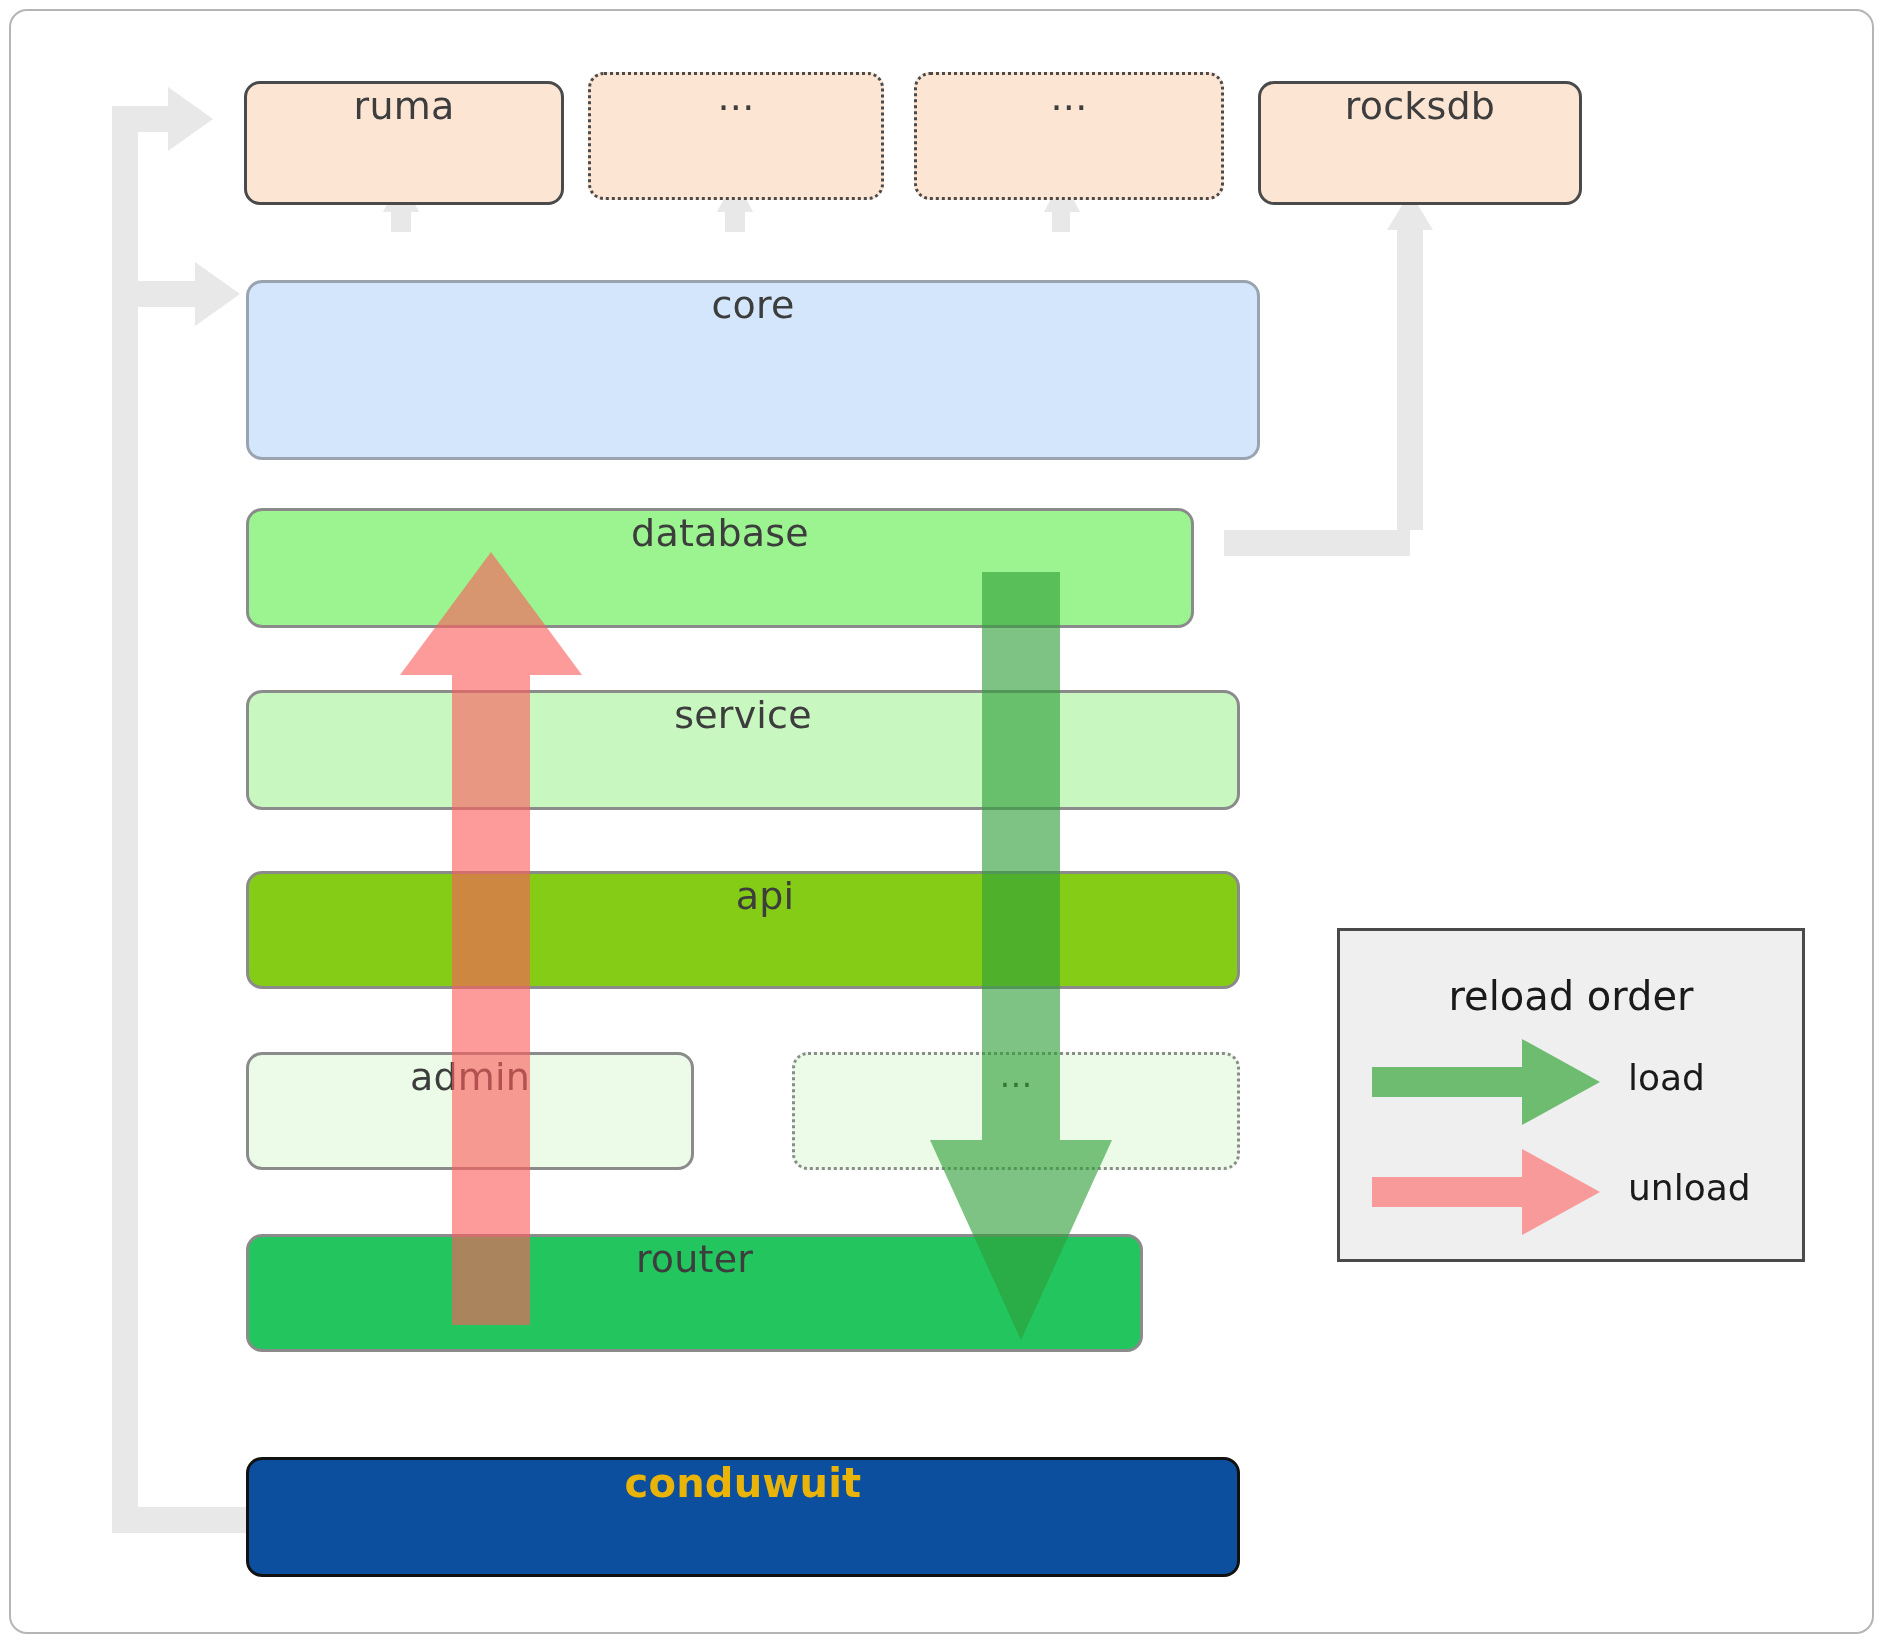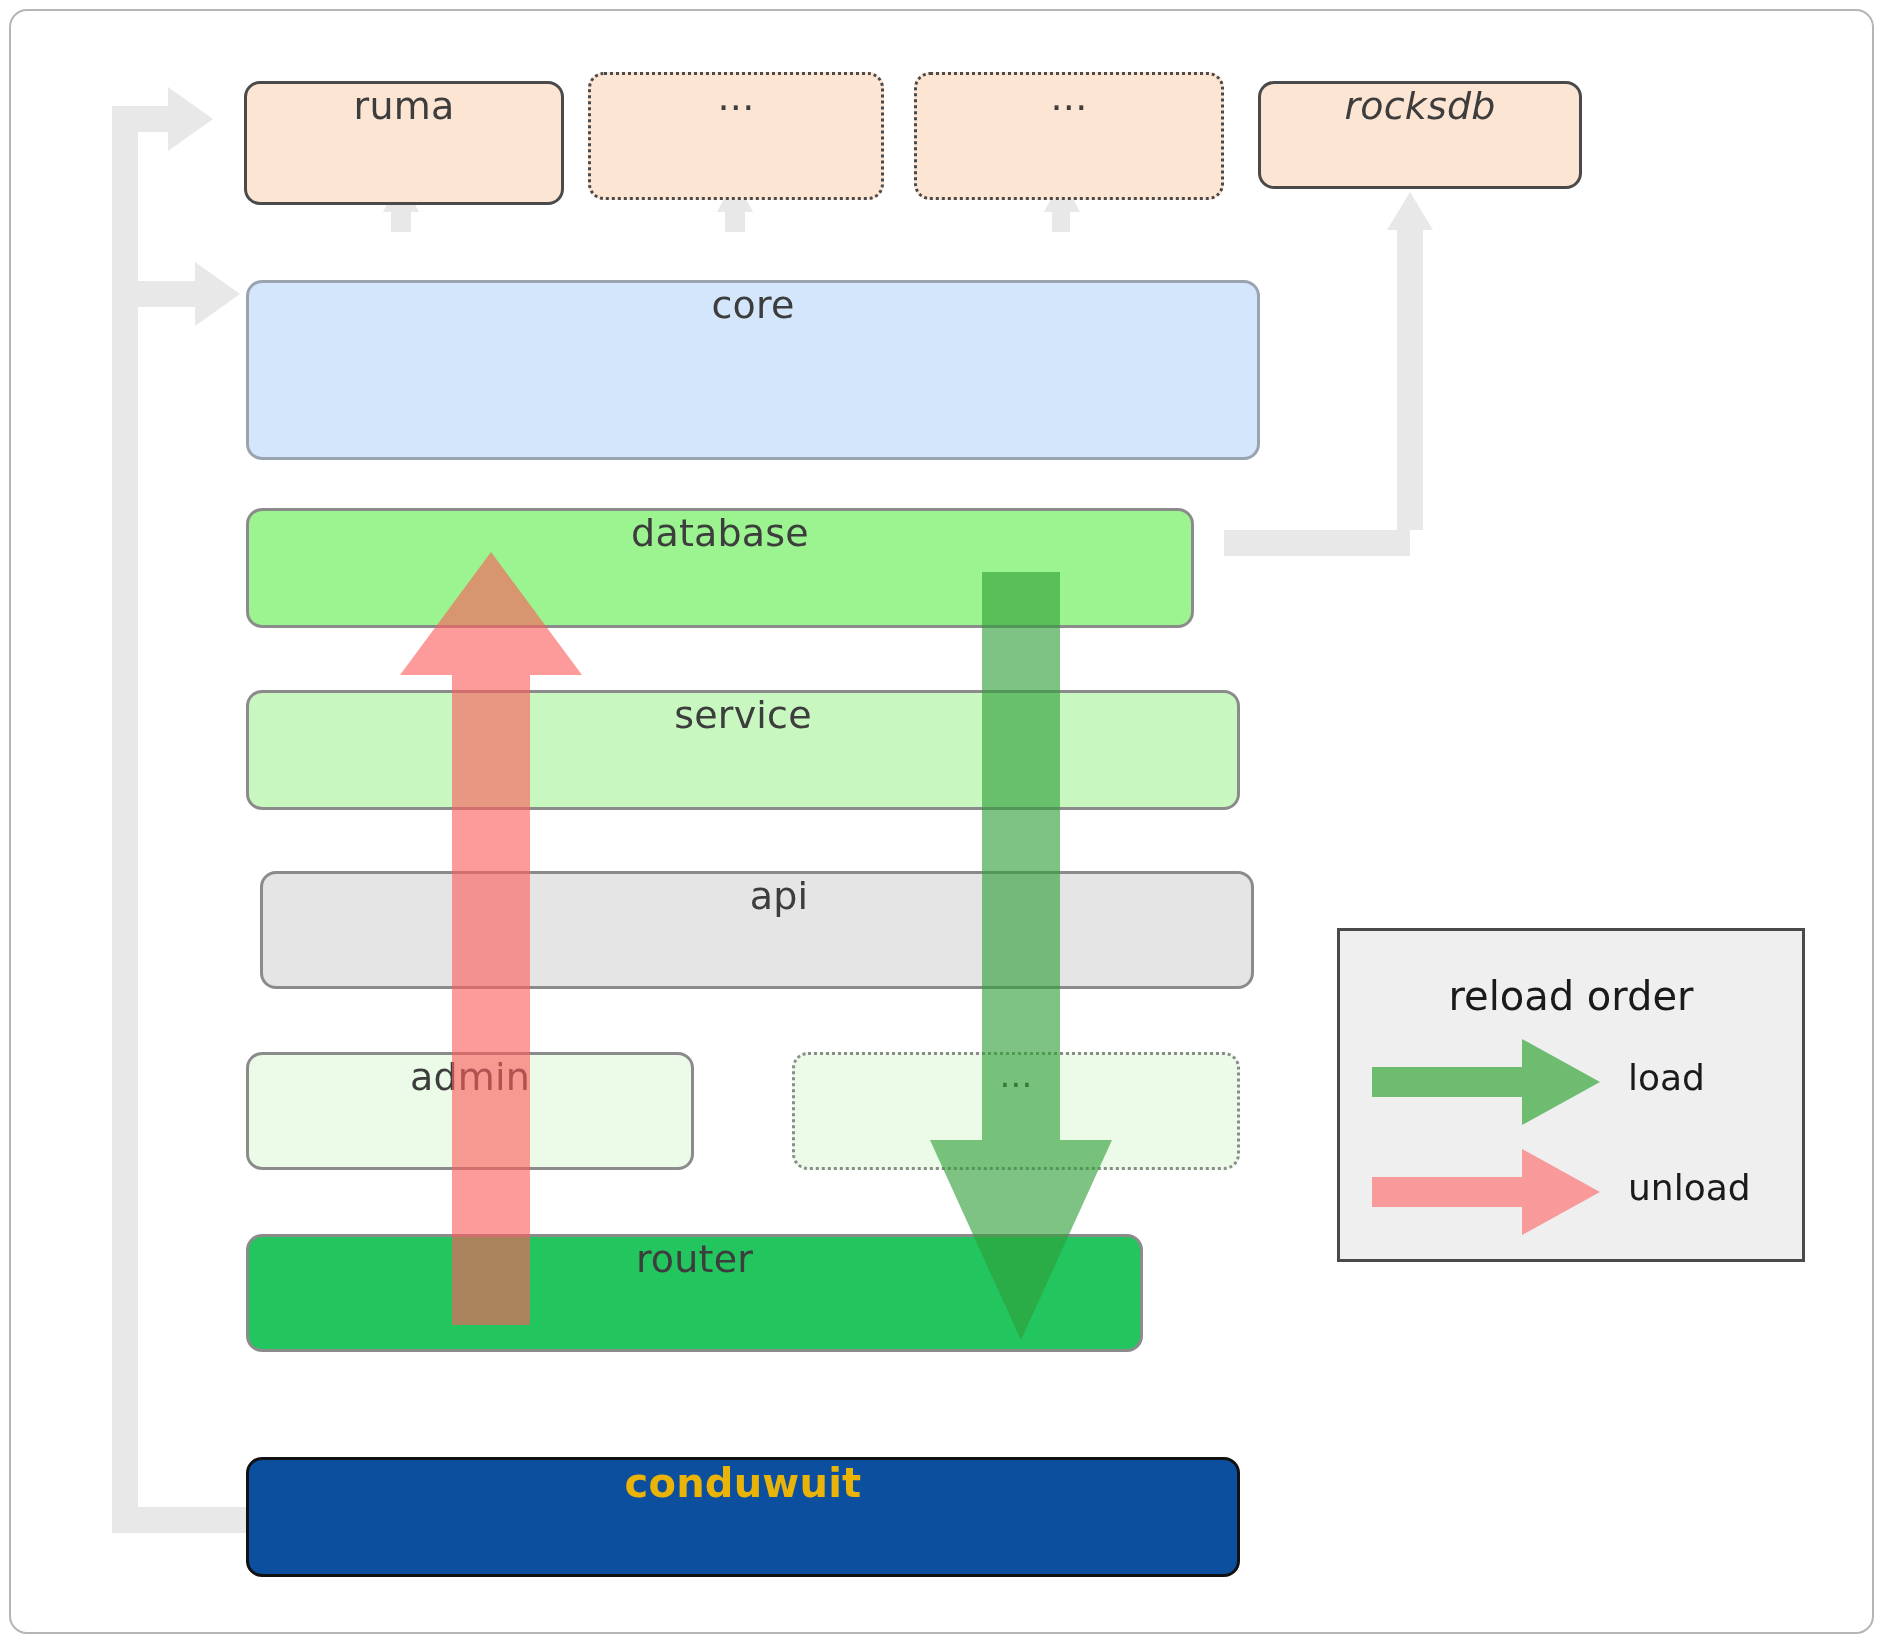--- a/index.html
+++ b/index.html
@@ -142,37 +142,37 @@
   </div>
 
   <div class="node crate dotted" style="left:588px; top:72px; width:296px; height:128px;">
     <span class="lbl">...</span>
   </div>
 
   <div class="node crate dotted" style="left:914px; top:72px; width:310px; height:128px;">
     <span class="lbl">...</span>
   </div>
 
-  <div class="node crate" style="left:1258px; top:81px; width:324px; height:108px;font-style:italic;">
+  <div class="node crate" style="left:1258px; top:81px; width:324px; height:124px;">
     <span class="lbl">rocksdb</span>
   </div>
 
   <div class="node core" style="left:246px; top:280px; width:1014px; height:180px;">
     <span class="lbl">core</span>
   </div>
 
   <div class="node layer" style="left:246px; top:508px; width:948px; height:120px; background:#9bf48f;">
     <span class="lbl">database</span>
   </div>
 
   <div class="node layer" style="left:246px; top:690px; width:994px; height:120px; background:#c8f7c0;">
     <span class="lbl">service</span>
   </div>
 
-  <div class="node layer" style="left:260px; top:871px; width:994px; height:118px; background:#e5e5e5;padding-left:44px;">
+  <div class="node layer" style="left:246px; top:871px; width:994px; height:118px; background:#84cc16;padding-left:44px;">
     <span class="lbl">api</span>
   </div>
 
   <div class="node layer" style="left:246px; top:1052px; width:448px; height:118px; background:#ebfbe7;">
     <span class="lbl">admin</span>
   </div>
 
   <div class="node layer dotted" style="left:792px; top:1052px; width:448px; height:118px; background:#ebfbe7;">
     <span class="lbl" style="font-size:34px;">...</span>
   </div>

